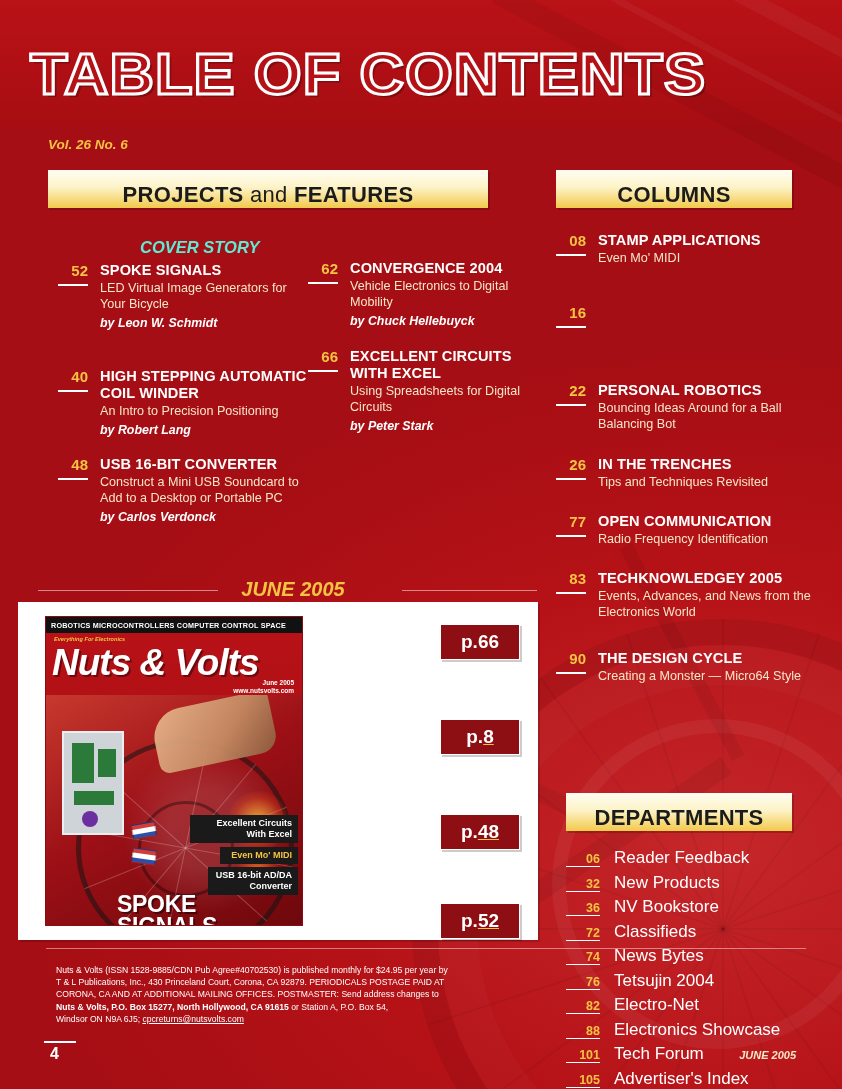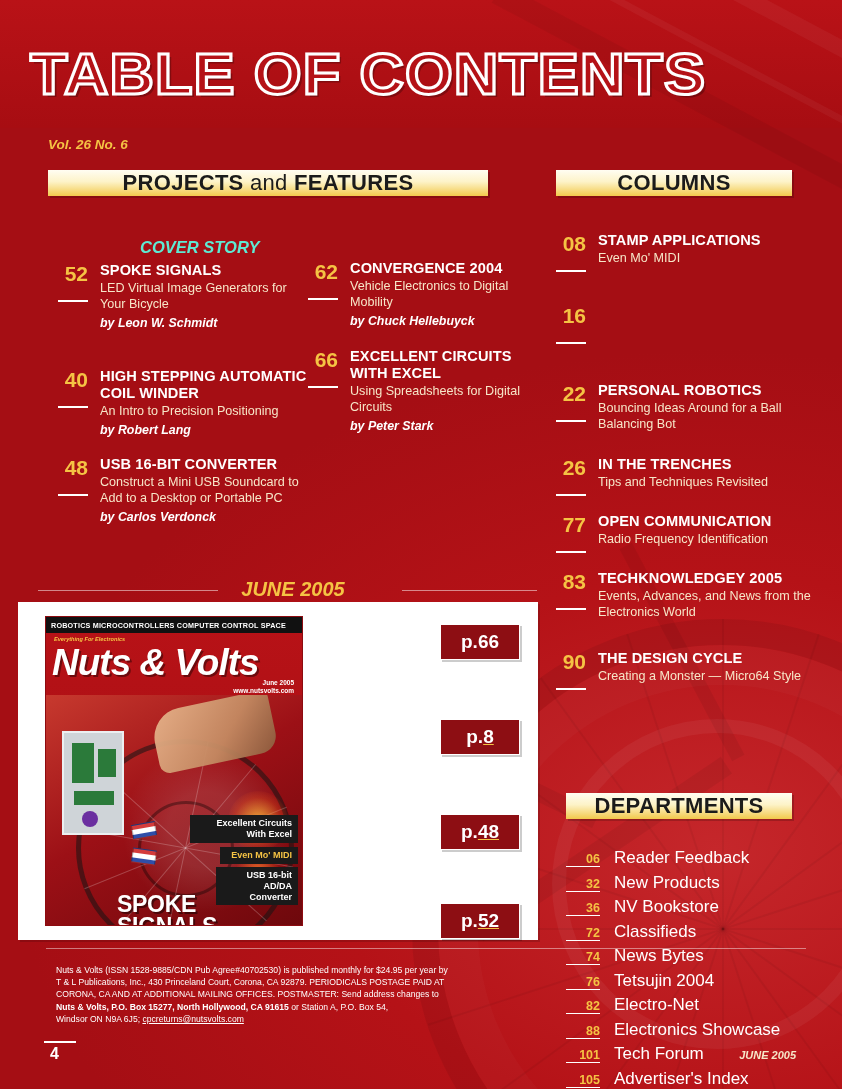--- a/index.html
+++ b/index.html
@@ -73,42 +73,42 @@
     transform-origin: left center;
   }
   .volume {
     position: absolute; left: 48px; top: 137px;
     color: #f5c344; font-weight: bold; font-size: 13.5px;
     font-style: italic;
   }
 
   
   .banner {
-    position: absolute; height: 26px;
+    position: absolute; height: 38px;
     background: linear-gradient(180deg,#fffdf2 0%, #fdf3c8 45%, #f2c94c 100%);
-    display: flex; align-items: flex-start; justify-content: center;
+    display: flex; align-items: flex-end; justify-content: center;
     box-shadow: 2px 2px 0 rgba(0,0,0,0.18);
   }
   .banner-text { font-size: 22px; font-weight: bold; color: #1b1b1b; letter-spacing: 0.3px; }
   .banner-text .light { font-weight: normal; }
   #banner-projects { left: 48px; top: 170px; width: 440px; }
   #banner-columns { left: 556px; top: 170px; width: 236px; }
   #banner-departments { left: 566px; top: 793px; width: 226px; }
 
   
   .cover-story-label {
     position: absolute; left: 140px; top: 238px;
     color: #5eead4; font-weight: bold; font-style: italic; font-size: 16.5px;
   }
   .entry { position: absolute; }
   .entry .num {
     position: absolute; left: 0; top: 0;
-    color: #f5c344; font-weight: bold; font-size: 21px;
+    color: #f5c344; font-weight: bold; font-size: 15px;
     text-align: right; width: 30px;
-    border-bottom: 2px solid #ffffff; padding-bottom: 14px;
+    border-bottom: 2px solid #ffffff; padding-bottom: 5px;
   }
   .entry .body { margin-left: 42px; }
   .entry .ttl {
     color: #ffffff; font-weight: bold; font-size: 14.6px; line-height: 1.18;
     letter-spacing: 0.1px;
   }
   .entry .sub {
     color: #f7e6c8; font-size: 12.6px; line-height: 1.26; margin-top: 2px;
   }
   .entry .byline {
@@ -222,21 +222,21 @@
   .mf1 { left: 86px; top: 128px; transform: rotate(-10deg); }
   .mf2 { left: 86px; top: 154px; transform: rotate(8deg); }
   .mag-callout {
     position: absolute; right: 6px;
     background: #1a1a1a; color: #ffffff;
     font-size: 9px; font-weight: bold; padding: 3px 6px; text-align: right;
     line-height: 1.2;
   }
   #mc1 { top: 120px; width: 108px; }
   #mc2 { top: 152px; width: 78px; color: #f5c344; }
-  #mc3 { top: 172px; width: 82px; }
+  #mc3 { top: 172px; width: 90px; }
   .mag-spoke-title {
     position: absolute; left: 48px; top: 198px; width: 200px;
     color: #ffffff; font-weight: bold; font-size: 23px; line-height: 0.96;
     text-shadow: 2px 2px 0 rgba(0,0,0,0.45);
     letter-spacing: -0.3px;
     margin-left: 23px;
   }
 
   
   .pbox {

